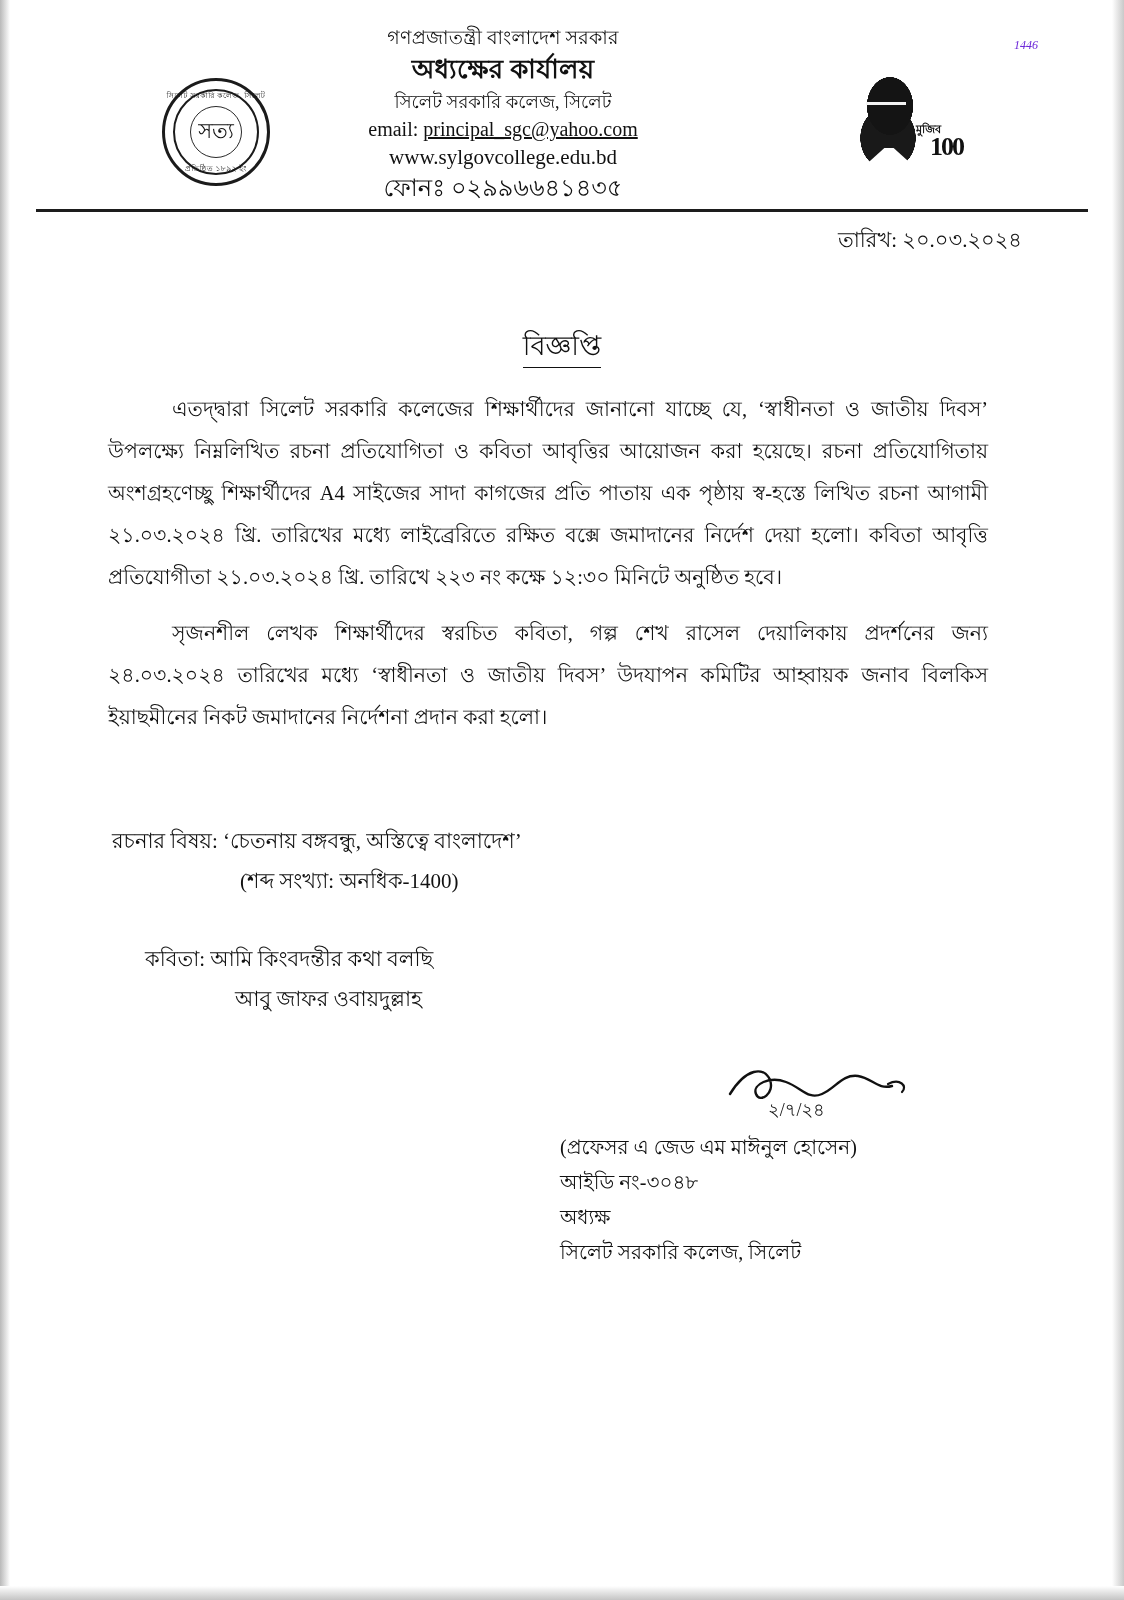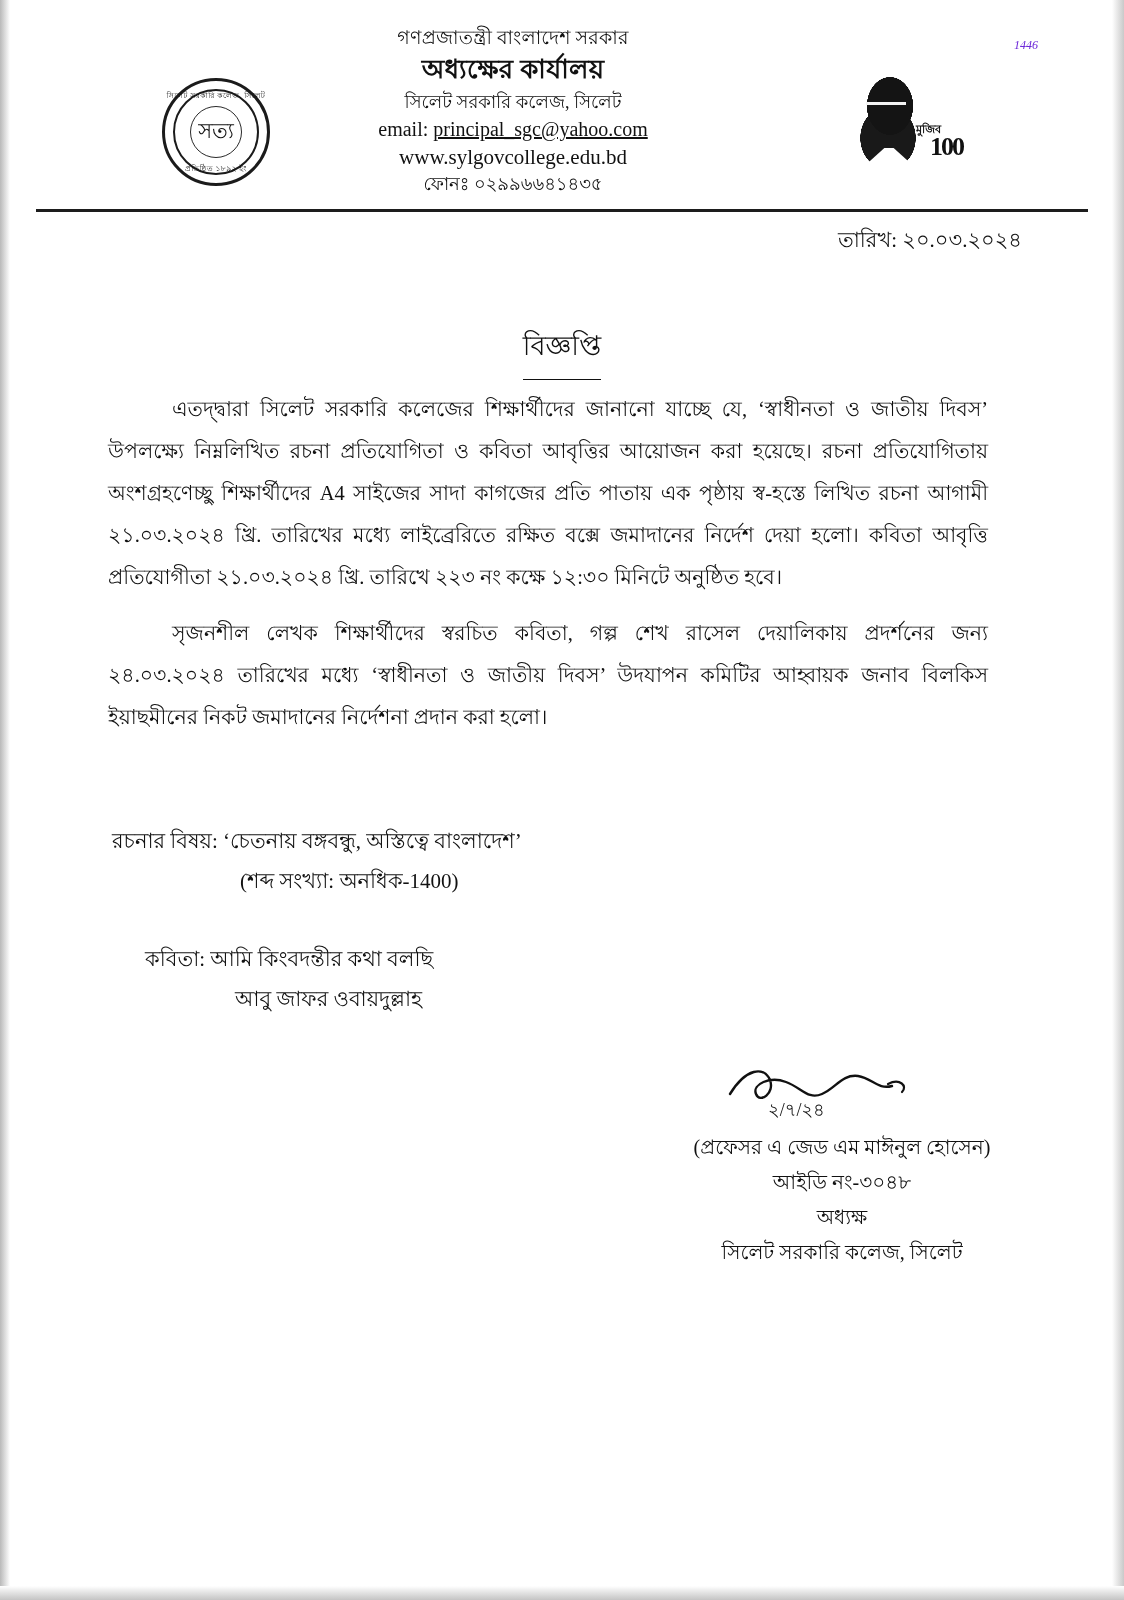--- a/index.html
+++ b/index.html
@@ -31,34 +31,34 @@
   .paper-edge-bottom {
     position: absolute;
     left: 0; bottom: 0;
     width: 1124px; height: 14px;
     background: linear-gradient(to top, #c4c4c4, #ffffff);
   }
 
   
   .header {
     position: absolute;
-    left: 13px; top: 26px;
+    left: 3px; top: 26px;
     width: 1000px;
     text-align: center;
   }
   .header .line {
     line-height: 1.22;
   }
   .org-line1 { font-size: 19px; letter-spacing: .2px; }
   .org-line2 { font-size: 26px; font-weight: bold; margin-top: 5px; letter-spacing: .3px;}
   .org-line3 { font-size: 18px; margin-top: 6px; }
   .org-line4 { font-size: 21px; margin-top: 4px; }
   .org-line5 { font-size: 20px; margin-top: 3px; }
   .org-line5 u { text-decoration: underline; }
-  .org-line6 { font-size: 18px; margin-top: 3px; }
+  .org-line6 { font-size: 24px; margin-top: 3px; }
 
   .logo {
     position: absolute;
     left: 162px; top: 78px;
     width: 108px; height: 108px;
   }
   .logo .ring-outer {
     position: absolute; inset: 0;
     border: 3px solid #1b1b1b;
     border-radius: 50%;
@@ -157,21 +157,21 @@
   
   .notice-title {
     position: absolute;
     left: 0; top: 325px;
     width: 1124px;
     text-align: center;
     font-size: 27px;
   }
   .notice-title span {
     border-bottom: 1.5px solid #111;
-    padding-bottom: 18px;
+    padding-bottom: 6px;
     margin-top: 48px;
   }
 
   .body-block {
     position: absolute;
     left: 108px;
     width: 880px;
     font-size: 20.5px;
     line-height: 2.05;
     text-align: justify;
@@ -198,21 +198,21 @@
     line-height: 1.9;
     margin-left: 33px;
   }
   .poem-author { padding-left: 90px; }
 
   
   .signature {
     position: absolute;
     left: 560px; top: 1060px;
     width: 564px;
-    text-align: center;
+    text-align: left;
   }
   .sig-scribble {
     position: relative;
     height: 70px;
     width: 260px;
     margin: 0 auto;
   }
   .sig-scribble svg { position: absolute; left: 0; top: 0; }
   .sig-lines { font-size: 20px; line-height: 1.75; }
   .sig-name { font-size: 20px; }

